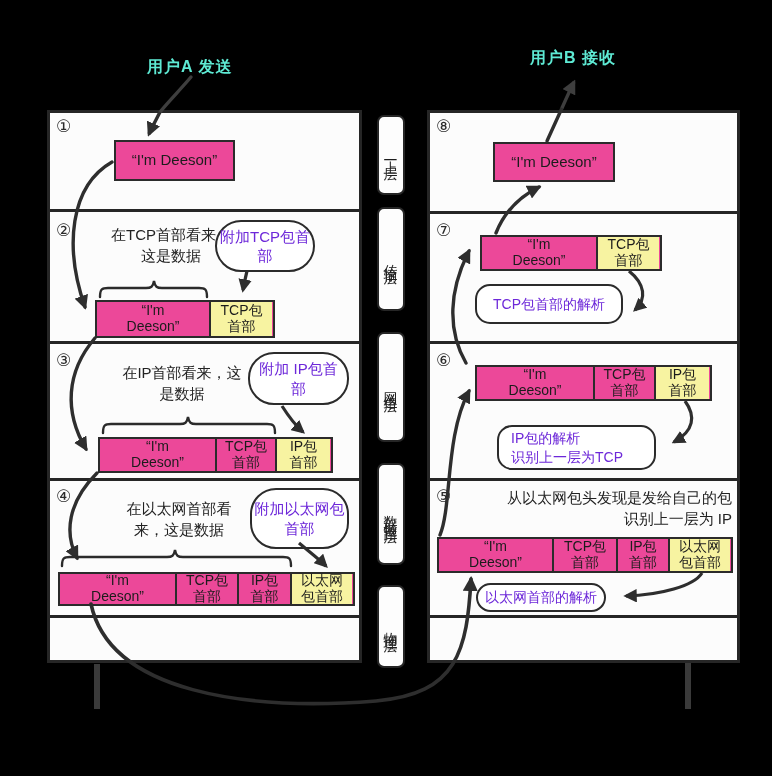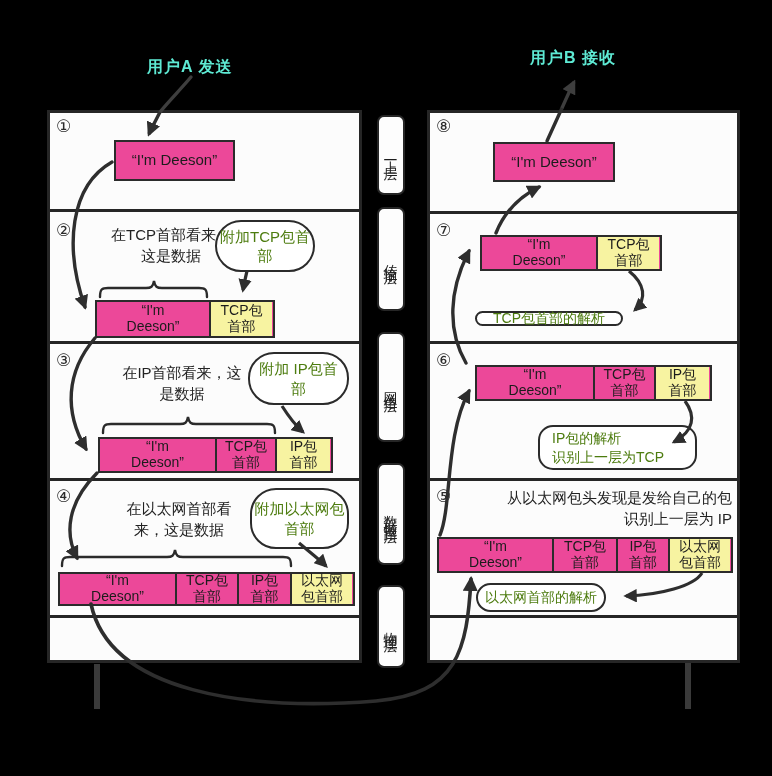--- a/index.html
+++ b/index.html
@@ -16,21 +16,21 @@
             writing-mode:vertical-rl; text-orientation:upright; font-size:14px; letter-spacing:4px;
             color:#1e1e1e; }
   .pbox   { position:absolute; display:flex; background:#ec4899; border:2.5px solid #2b2b2b; box-sizing:border-box; }
   .pcell  { flex:none; display:flex; align-items:center; justify-content:center; text-align:center;
             font-size:14px; line-height:1.12; white-space:pre-line; box-sizing:border-box;
             border-left:2.5px solid #2b2b2b; color:#1c1c1c; }
   .pcell:first-child { border-left:none; }
   .pcell.hl { background:#f7f3a1; }
   .bubble { position:absolute; border:2.5px solid #2b2b2b; border-radius:26px; background:#fff;
             box-sizing:border-box; display:flex; align-items:center; justify-content:center;
-            text-align:center; white-space:pre-line; font-size:15px; line-height:1.3; color:#4d7c0f; }
+            text-align:center; white-space:pre-line; font-size:15px; line-height:1.3; color:#6d28d9; }
   .bubble.small { border-radius:15px; font-size:14px; }
   .bubble.leftalign { justify-content:flex-start; text-align:left; padding-left:12px; }
   .note   { position:absolute; font-size:15px; line-height:1.4; color:#222; white-space:pre-line;
             text-align:center; }
   .note.leftalign { text-align:right; }
   .cable  { position:absolute; background:#060606; border:2px solid #8a8a8a; border-radius:5px;
             box-sizing:border-box; color:#fff; display:flex; align-items:center; justify-content:center;
             font-size:15px; font-weight:bold; letter-spacing:2px; }
   svg.overlay { position:absolute; left:0; top:0; pointer-events:none; }
 </style>
@@ -141,22 +141,22 @@
 是数据</div>
   <div class="note leftalign" style="left:480px; top:487px; width:252px;">从以太网包头发现是发给自己的包
 识别上一层为 IP</div>
 
   <div class="bubble" style="left:215px; top:220px; width:100px; height:52px;">附加TCP包首
 部</div>
   <div class="bubble" style="left:248px; top:352px; width:101px; height:53px;">附加 IP包首
 部</div>
   <div class="bubble" style="left:250px; top:488px; width:99px; height:61px;">附加以太网包
 首部</div>
-  <div class="bubble small" style="left:475px; top:311px; width:148px; height:15px;">TCP包首部的解析</div>
-  <div class="bubble small leftalign" style="left:497px; top:425px; width:159px; height:45px;margin-left:41px;">IP包的解析
+  <div class="bubble small" style="left:475px; top:284px; width:148px; height:40px;">TCP包首部的解析</div>
+  <div class="bubble small leftalign" style="left:497px; top:425px; width:159px; height:45px;">IP包的解析
 识别上一层为TCP</div>
   <div class="bubble small" style="left:476px; top:583px; width:130px; height:29px;">以太网首部的解析</div>
 
 
   <svg class="overlay" width="772" height="776" viewBox="0 0 772 776">
     <defs>
       <marker id="ah" viewBox="0 0 10 10" refX="8" refY="5" markerWidth="4.2" markerHeight="4.2" orient="auto-start-reverse">
         <path d="M0,0 L10,5 L0,10 z" fill="#2e2e2e"></path>
       </marker>
       <marker id="ahd" viewBox="0 0 10 10" refX="8" refY="5" markerWidth="4.2" markerHeight="4.2" orient="auto-start-reverse">

